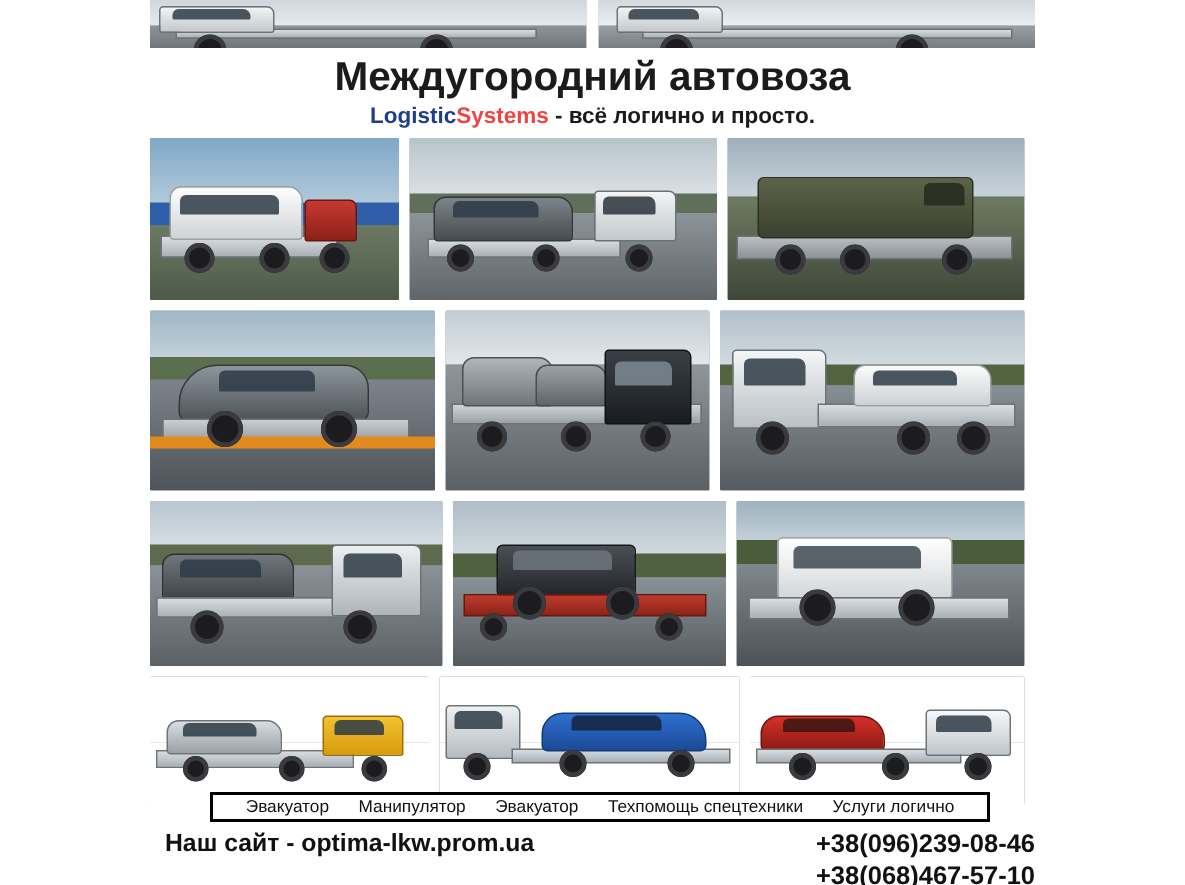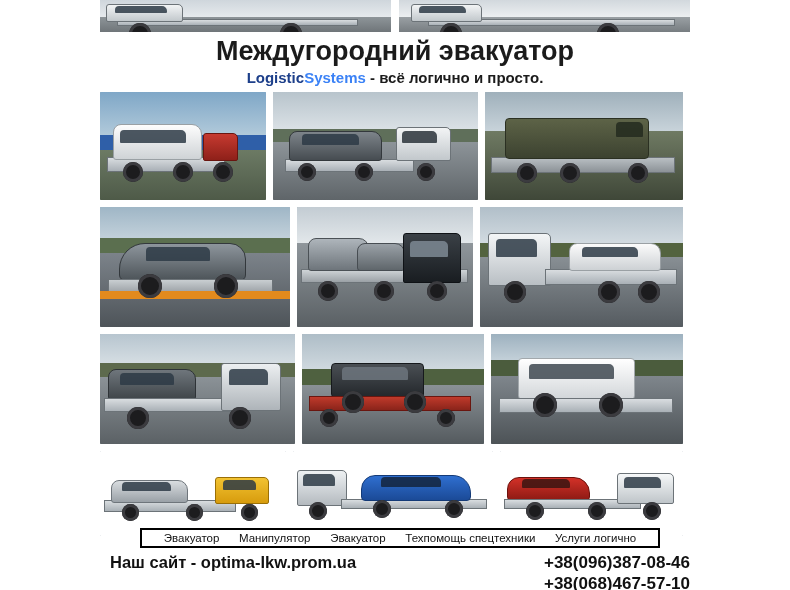--- a/index.html
+++ b/index.html
@@ -55,21 +55,21 @@
     margin: 0;
     padding-top: 2px;
   }
   .subtitle {
     font-size: 15px;
     font-weight: bold;
     margin-top: 3px;
     color: #1b1b1b;
   }
   .sub-logistic { color: #1d3f8a; }
-  .sub-systems { color: #3b82f6; }
+  .sub-systems { color: #ef4444; }
   .sub-rest { color: #1b1b1b; }
 
   
   .grid {
     position: absolute;
     left: 100px;
     top: 92px;
     width: 590px;
   }
   .row {
@@ -202,21 +202,21 @@
       <div class="ground" style="background:linear-gradient(#9aa0a4,#777d81)"></div>
       <div class="bed" style="left:10%;top:58%;width:84%;height:16%;"></div>
       <div class="cabin" style="left:4%;top:12%;width:24%;height:50%;"></div>
       <div class="carwin" style="left:7%;top:18%;width:16%;height:22%;"></div>
       <div class="wheel" style="left:14%;top:72%;width:22px;height:22px;"></div>
       <div class="wheel" style="left:68%;top:72%;width:22px;height:22px;"></div>
     </div>
   </div>
 
   <div class="title-block">
-    <div class="main-title">Междугородний эвакуатор</div>
+    <div class="main-title">Междугородний автовоза</div>
     <div class="subtitle">
       <span class="sub-logistic">Logistic</span><span class="sub-systems">Systems</span><span class="sub-rest"> - всё логично и просто.</span>
     </div>
   </div>
 
   <div class="grid">
 
     <div class="row r1">
       <div class="photo p1">
         <div class="sky" style="background:linear-gradient(#7fa7c7,#b9cfdd); height:46%"></div>
@@ -377,18 +377,18 @@
     <span>Эвакуатор</span>
     <span>Техпомощь спецтехники</span>
     <span>Услуги логично</span>
   </div>
 
   <div class="contact">
     <div class="contact-left">
       <div class="site-line">Наш сайт - optima-lkw.prom.ua</div>
     </div>
     <div class="contact-right">
-      <div>+38(096)387-08-46</div>
+      <div>+38(096)239-08-46</div>
       <div>+38(068)467-57-10</div>
     </div>
   </div>
 
 </div>
 
 </body></html>

